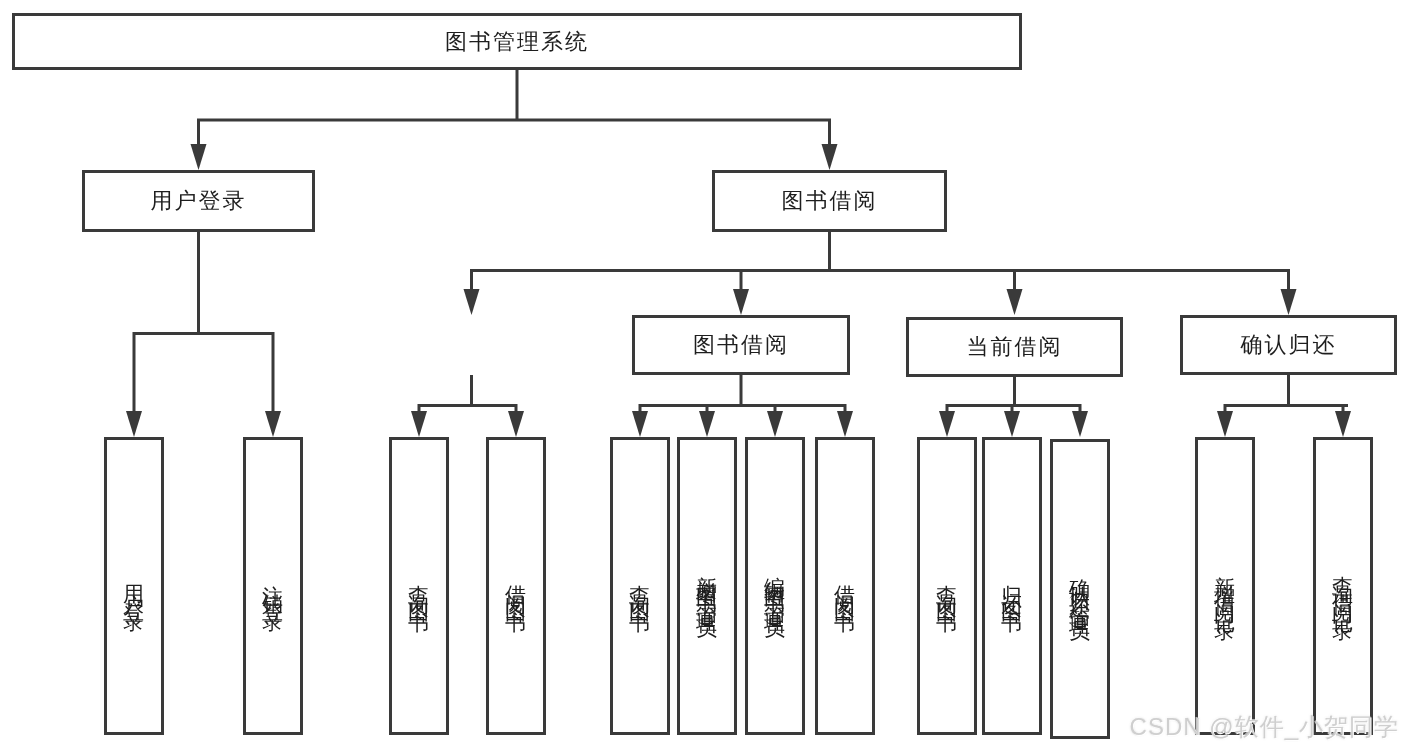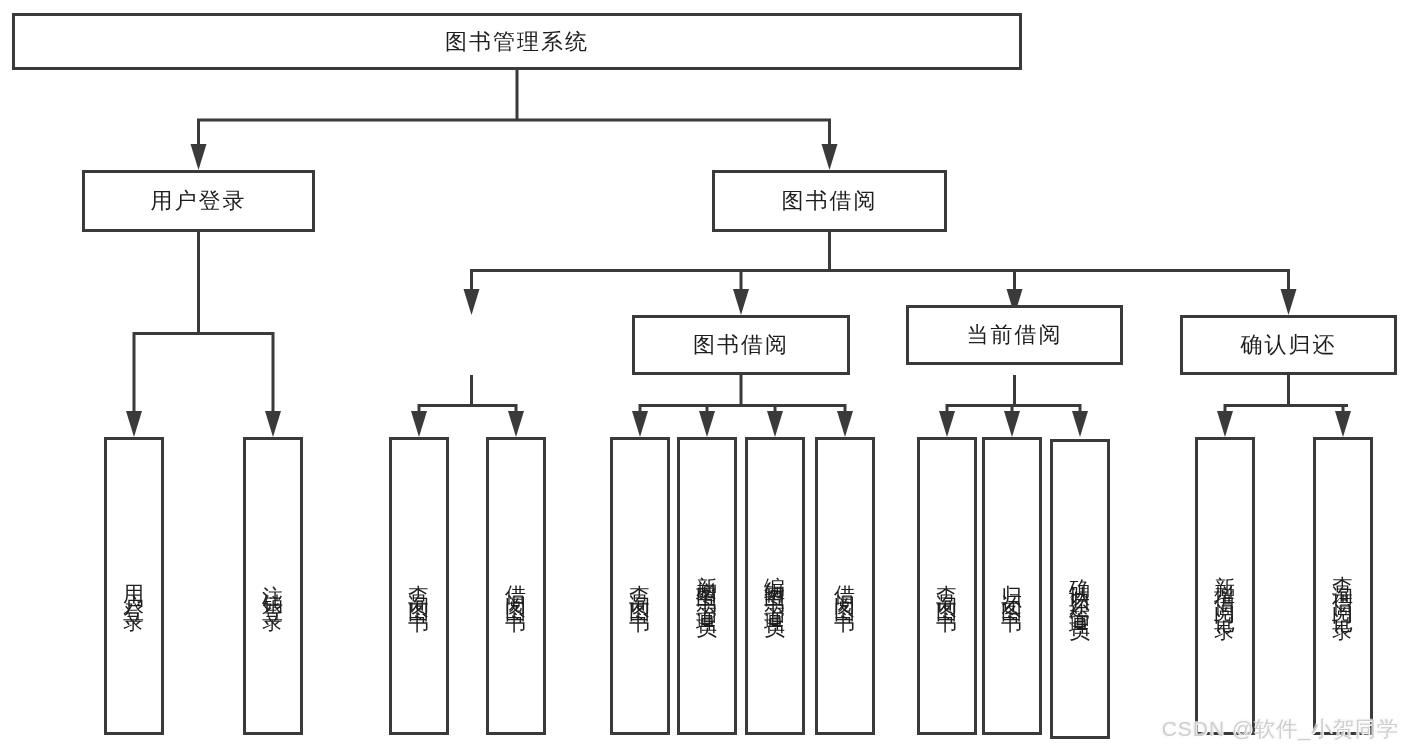--- a/index.html
+++ b/index.html
@@ -47,21 +47,21 @@
     line-height: 1;
     letter-spacing: 9px;
   }
   .box.v.long span {
     letter-spacing: 6px;
   }
   .watermark {
     position: absolute;
     right: 6px;
     bottom: 4px;
-    font-size: 21px;
+    font-size: 24px;
     color: #cfcfcf;
     text-shadow: 1px 1px 0 #ffffff, -1px -1px 0 rgba(255,255,255,0.6), 0 0 2px rgba(150,150,150,0.55);
     letter-spacing: 1px;
     white-space: nowrap;
   }
 </style>
 </head>
 <body>
 
 <div id="canvas">
@@ -109,21 +109,21 @@
   <div class="box h" style="left:82px;top:170px;width:233px;height:62px">
     <span>用户登录</span>
   </div>
   <div class="box h" style="left:712px;top:170px;width:235px;height:62px">
     <span>图书借阅</span>
   </div>
 
   <div class="box h" style="left:632px;top:315px;width:218px;height:60px">
     <span>图书借阅</span>
   </div>
-  <div class="box h" style="left:906px;top:305px;width:217px;height:60px">
+  <div class="box h" style="left:906px;top:317px;width:217px;height:60px">
     <span>当前借阅</span>
   </div>
   <div class="box h" style="left:1180px;top:315px;width:217px;height:60px">
     <span>确认归还</span>
   </div>
 
   <div class="box v" style="left:104px;top:437px;width:60px;height:298px">
     <span>用户登录</span>
   </div>
   <div class="box v" style="left:243px;top:437px;width:60px;height:298px">

